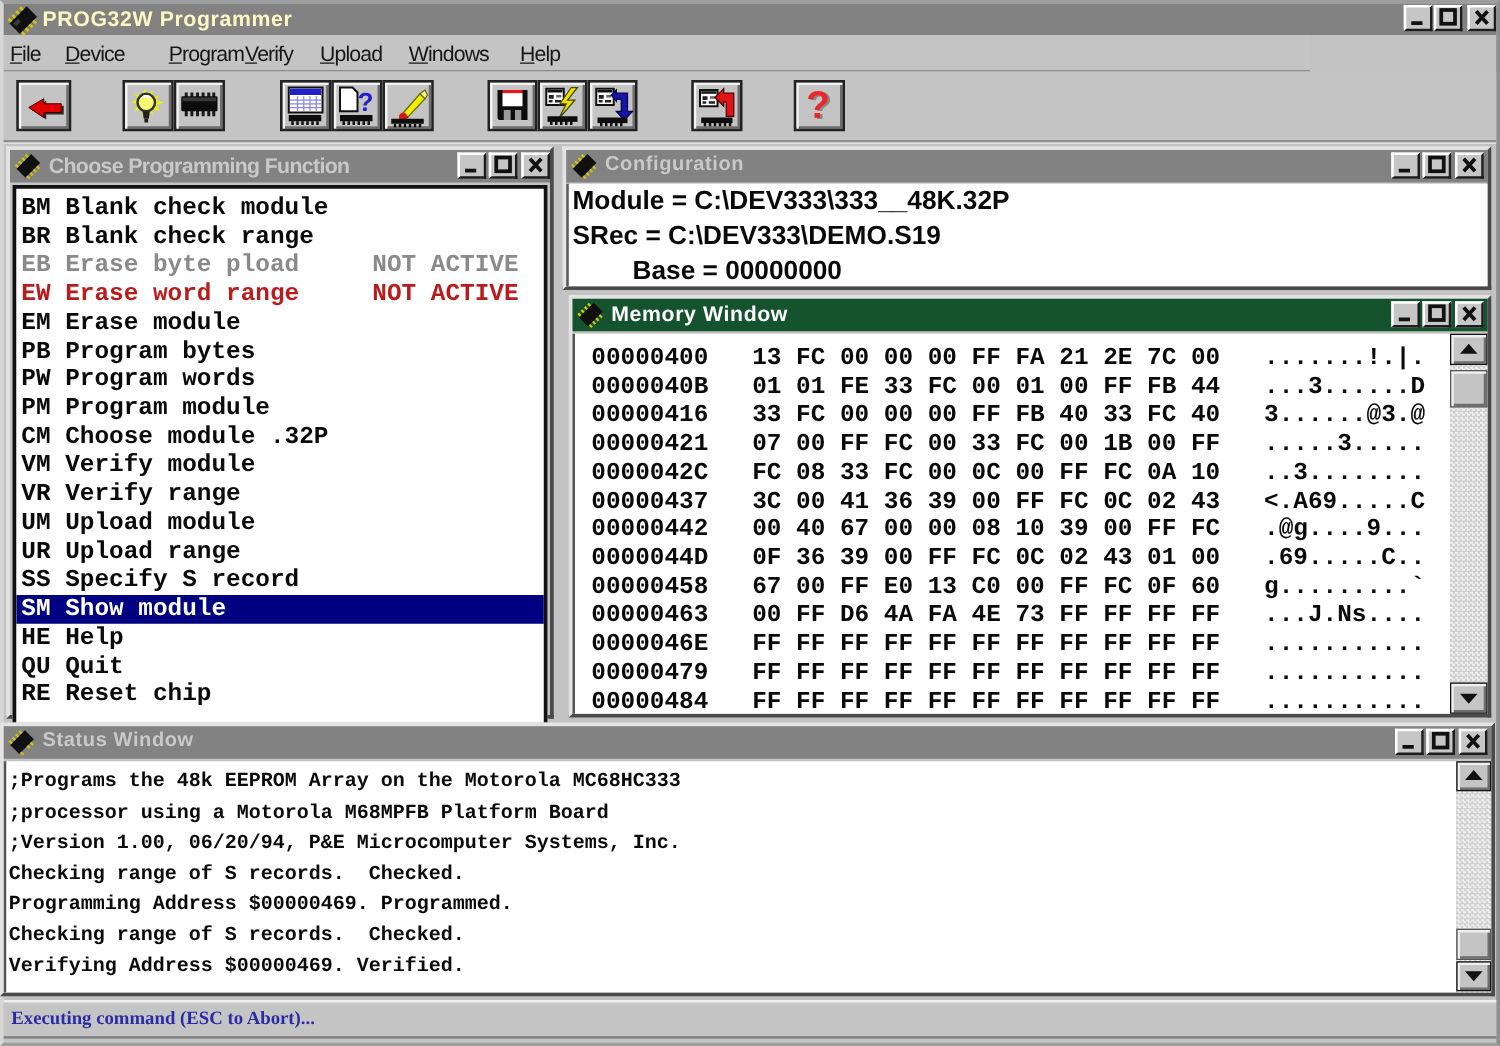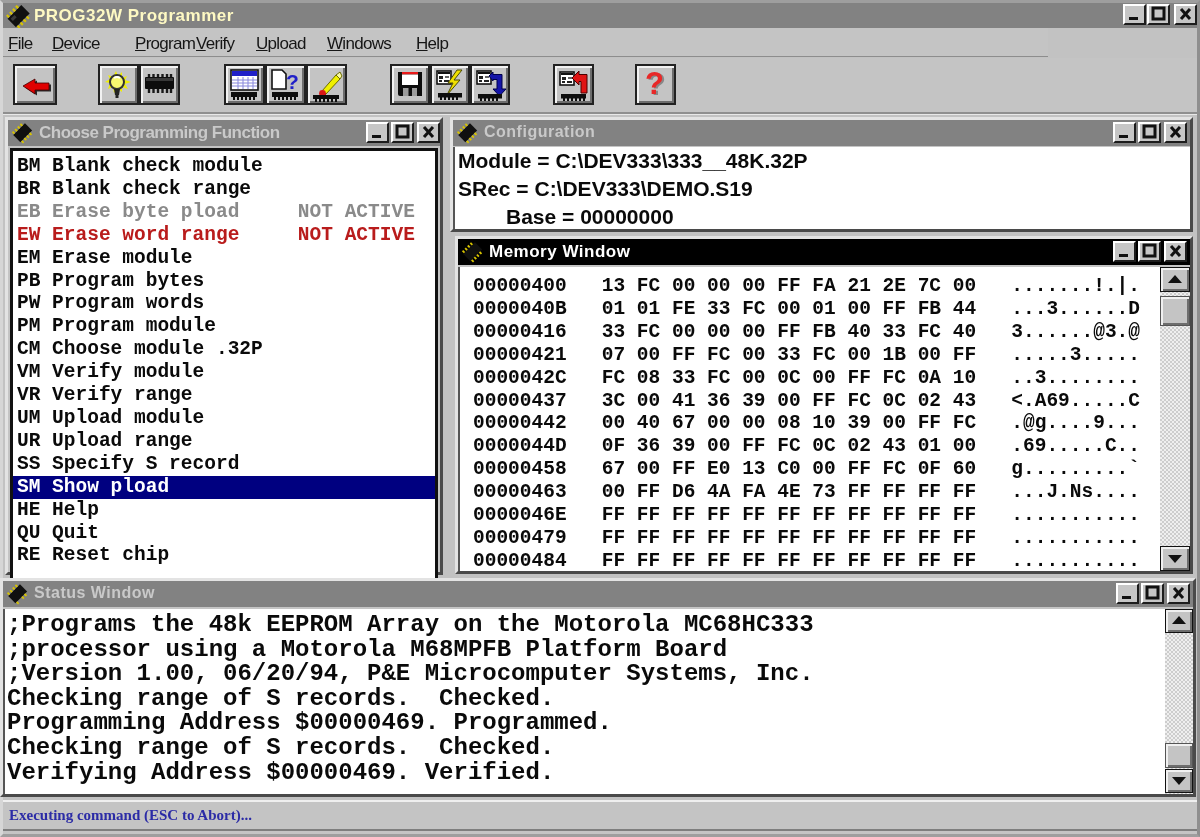--- a/index.html
+++ b/index.html
@@ -5,21 +5,21 @@
   * { margin:0; padding:0; box-sizing:border-box; }
   html,body { width:1200px; height:837px; overflow:hidden; }
   body { background:#c2c2c2; font-family:"Liberation Sans", sans-serif; position:relative; }
   .abs { position:absolute; }
   
   #frame { left:0; top:0; width:1200px; height:837px;
     border-left:3px solid #d6d6d6; border-top:3px solid #9e9e9e;
     border-right:3px solid #8f8f8f; border-bottom:3px solid #9e9e9e; }
   
   .tbar { background:#828282; color:#c9c9c9; font-weight:bold; overflow:hidden; }
-  .tbar.active { background:#000000; color:#fff; }
+  .tbar.active { background:#14532d; color:#fff; }
   .ttext { position:absolute; left:31px; top:3px; font-size:17px; letter-spacing:0.5px; white-space:nowrap; }
   
   .cbtn { position:absolute; width:23px; height:21px; background:#c6c6c6;
     border-top:2px solid #fff; border-left:2px solid #fff;
     border-right:2px solid #1d1d1d; border-bottom:2px solid #1d1d1d; }
   .cbtn svg { position:absolute; left:0; top:0; }
   
   .tbtn { position:absolute; top:64px; height:41px; background:#c4c4c4;
     border:2px solid #222;
     box-shadow: inset 2px 2px 0 #f2f2f2, inset -2px -2px 0 #6d6d6d; }
@@ -301,21 +301,21 @@
 EM Erase module
 PB Program bytes
 PW Program words
 PM Program module
 CM Choose module .32P
 VM Verify module
 VR Verify range
 UM Upload module
 UR Upload range
 SS Specify S record
-<span style="display:inline-block; margin-left:-4px; padding-left:4px; width:424px; background:#000080; color:#fff;">SM Show pload</span>
+<span style="display:inline-block; margin-left:-4px; padding-left:4px; width:424px; background:#000080; color:#fff;">SM Show module</span>
 HE Help
 QU Quit
 RE Reset chip</pre>
   </div>
 </div>
 
 <div class="win" style="left:450px; top:117px; width:743px; height:115px;">
   <div class="tbar">
     <svg width="24" height="24" style="position:absolute;left:3px;top:1px;" viewBox="0 0 26 24">
       <g transform="rotate(-45 13 12)">
@@ -448,21 +448,21 @@
           <rect x="4" y="2" width="11" height="11" fill="none" stroke="#111" stroke-width="3"></rect>
         </svg>
       </span>
     <span class="cbtn" style="left:1164px; top:2px;">
         <svg width="19" height="17">
           <path d="M5 3 L14 13 M14 3 L5 13" stroke="#111" stroke-width="3"></path>
         </svg>
       </span>
   </div>
   <div class="abs" style="left:0px; top:28px; width:1162px; height:185px; background:#fff; border-left:2px solid #555;">
-    <pre class="mono" style="position:absolute; left:2px; top:4px; font-size:24px; line-height:24.6px;">;Programs the 48k EEPROM Array on the Motorola MC68HC333
+    <pre class="mono" style="position:absolute; left:2px; top:4px; font-size:16px; line-height:24.6px;">;Programs the 48k EEPROM Array on the Motorola MC68HC333
 ;processor using a Motorola M68MPFB Platform Board
 ;Version 1.00, 06/20/94, P&amp;E Microcomputer Systems, Inc.
 Checking range of S records.  Checked.
 Programming Address $00000469. Programmed.
 Checking range of S records.  Checked.
 Verifying Address $00000469. Verified.</pre>
   </div>
 
   <div class="abs" style="left:1162px; top:28px; width:28px; height:185px; background:repeating-conic-gradient(#efefef 0% 25%, #cdcdcd 0% 50%) 0 0/4px 4px;">
     <div class="abs" style="left:0; top:0; width:28px; height:24px; background:#c4c4c4; border:1px solid #111; box-shadow: inset 2px 2px 0 #f0f0f0, inset -2px -2px 0 #6d6d6d;">

